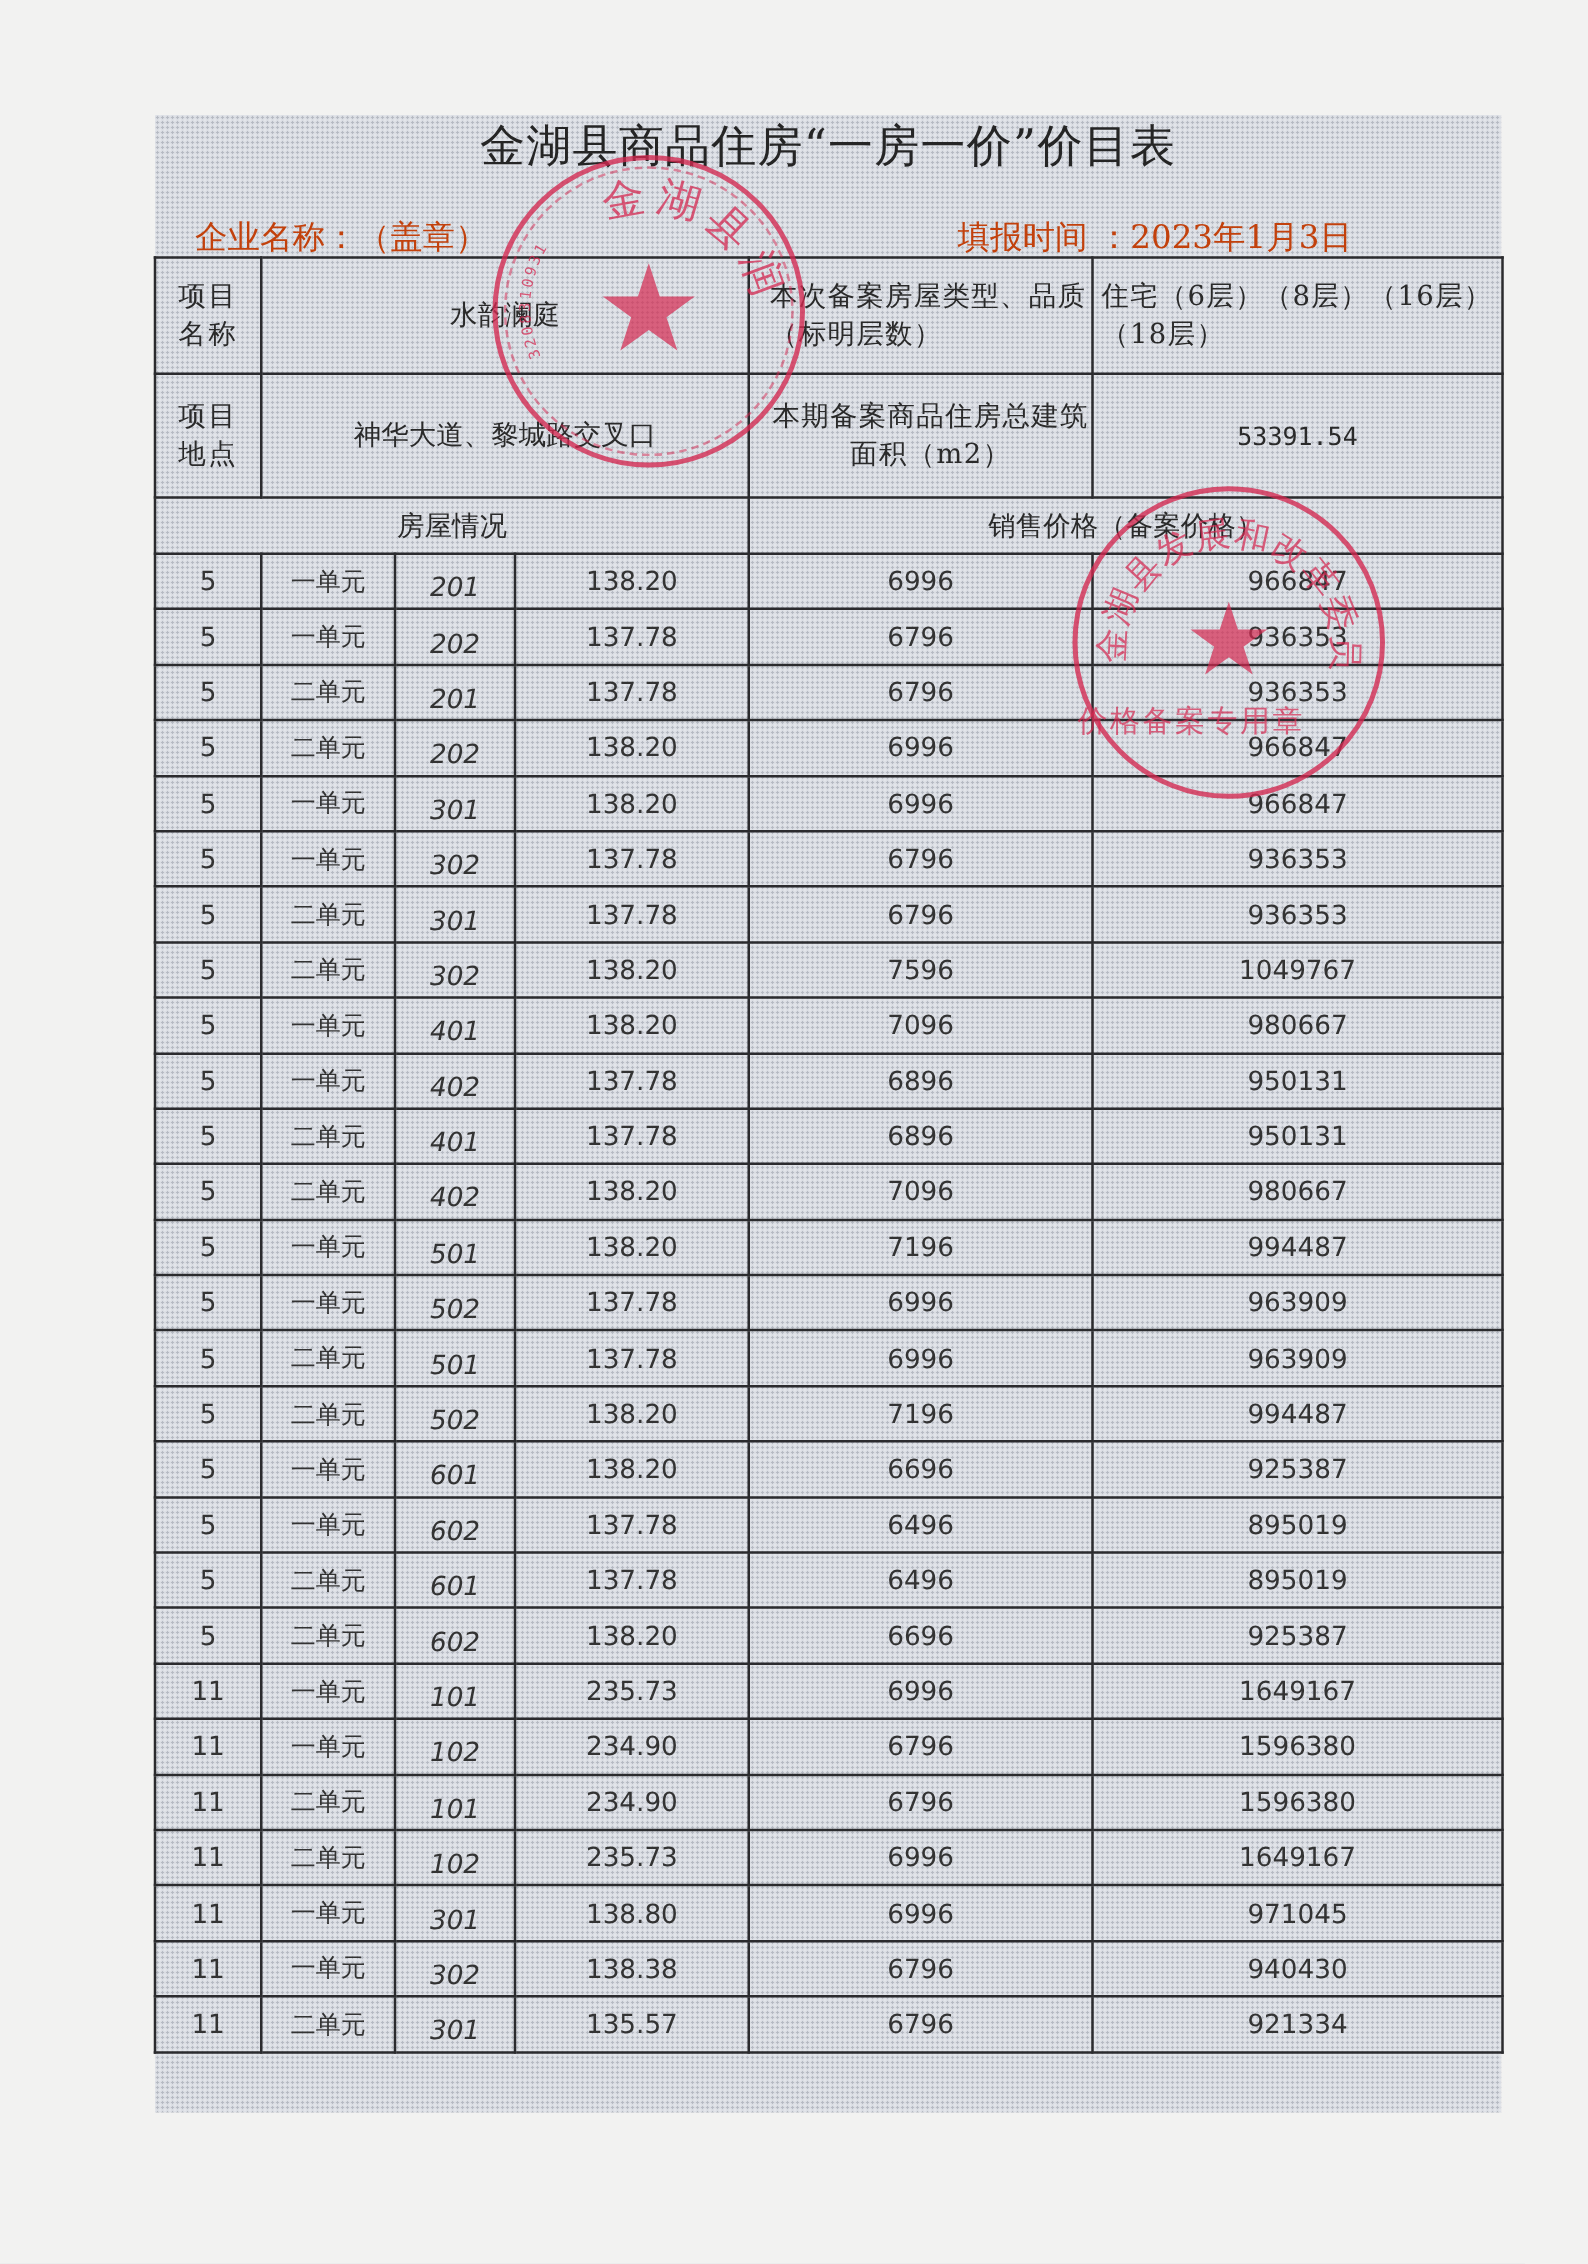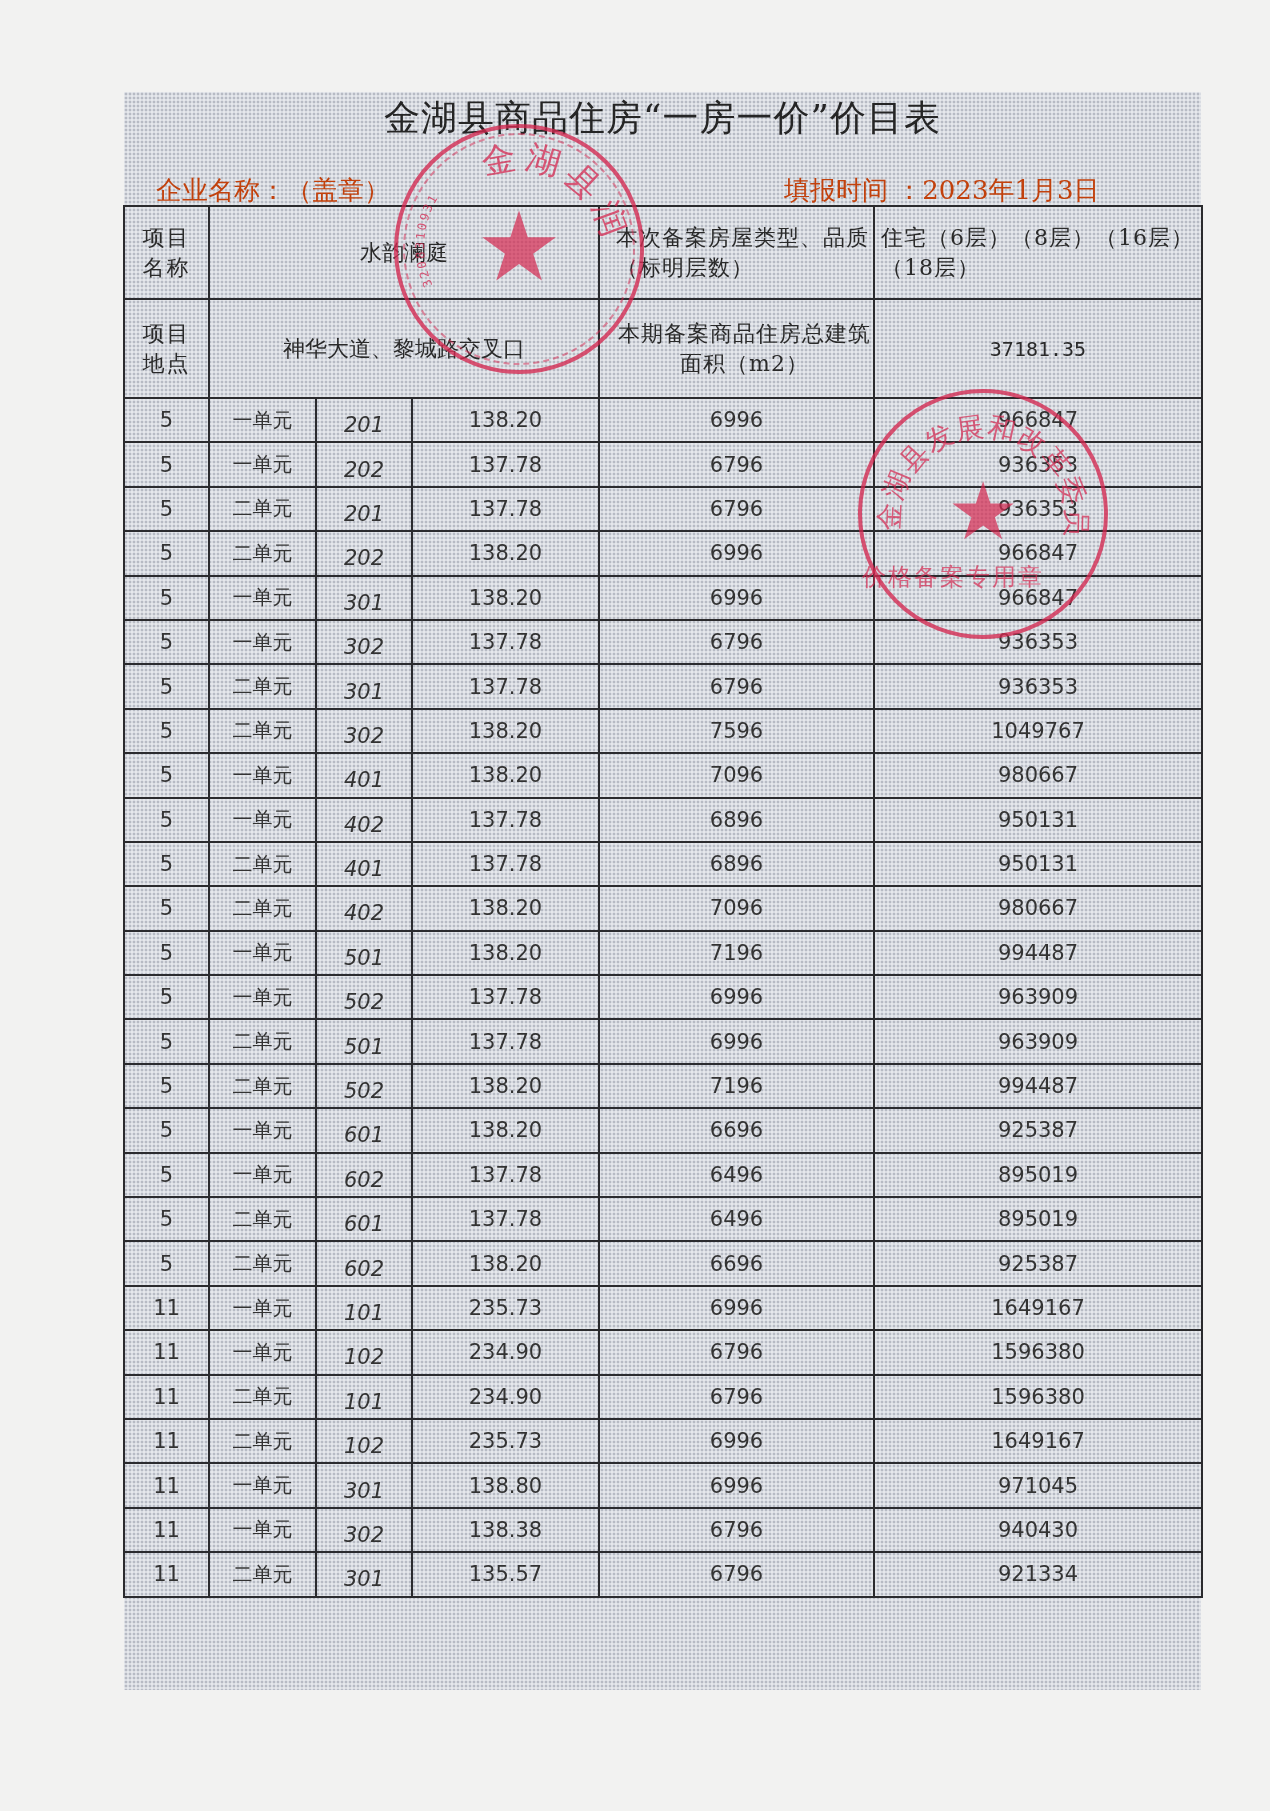--- a/index.html
+++ b/index.html
@@ -20,21 +20,21 @@
   }
   .title {
     position:absolute; left:124px; width:1077px; top:94px; height:48px;
     text-align:center; font-size:36px; line-height:48px; letter-spacing:1px;
     color:#252525;
   }
   .meta {
     position:absolute; top:174px; height:32px; font-size:26px; line-height:32px; color:#c2410c;
   }
   .meta.left { left:156px; }
-  .meta.right { left:784px; }
+  .meta.right { left:766px; }
 
   table.grid {
     position:absolute; left:123px; top:205px; width:1078px;
     border-collapse:collapse; table-layout:fixed;
   }
   table.grid td {
     border:2.5px solid #2b2b2e; padding:0; text-align:center; vertical-align:middle;
     overflow:hidden;
   }
   .info td { font-size:22px; line-height:30px; }
@@ -93,21 +93,25 @@
       <td class="desc">本次备案房屋类型、品质（标明层数）</td>
       <td class="val">住宅（6层）（8层）（16层）（18层）</td>
     </tr>
     <tr class="info" style="height:99px">
       <td class="lbl">
         <div>项目</div>
           <div>地点</div>
       </td>
       <td colspan="3">神华大道、黎城路交叉口</td>
       <td class="desc center">本期备案商品住房总建筑面积（m2）</td>
-      <td class="num">37181.35</td>
+      <td class="num">53391.54</td>
+    </tr>
+    <tr class="grp" style="height:45px">
+      <td colspan="4">房屋情况</td>
+      <td colspan="2">销售价格（备案价格）</td>
     </tr>
   </tbody>
   <tbody id="data-rows">
       <tr class="row" style="height: 44.4px;">
         <td>5</td>
         <td class="unit">一单元</td>
         <td class="room"><span>201</span></td>
         <td>138.20</td>
         <td>6996</td>
         <td>966847</td>

